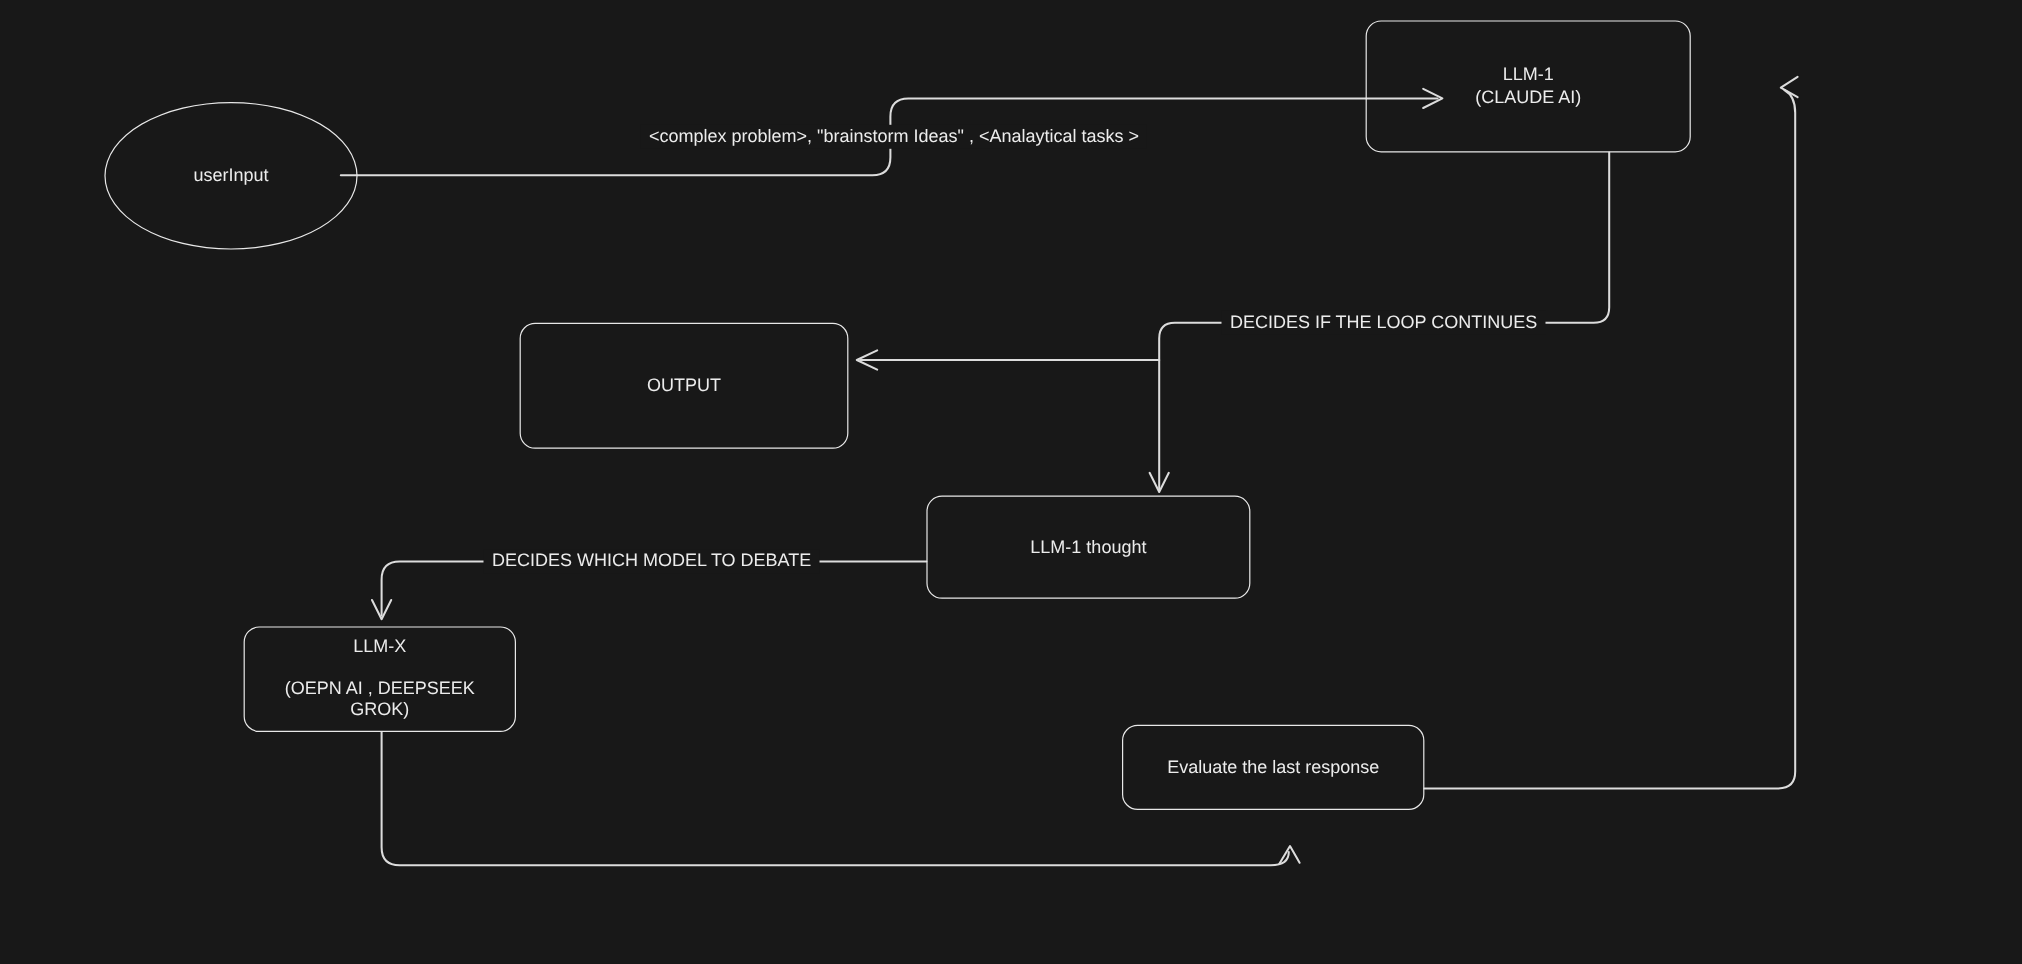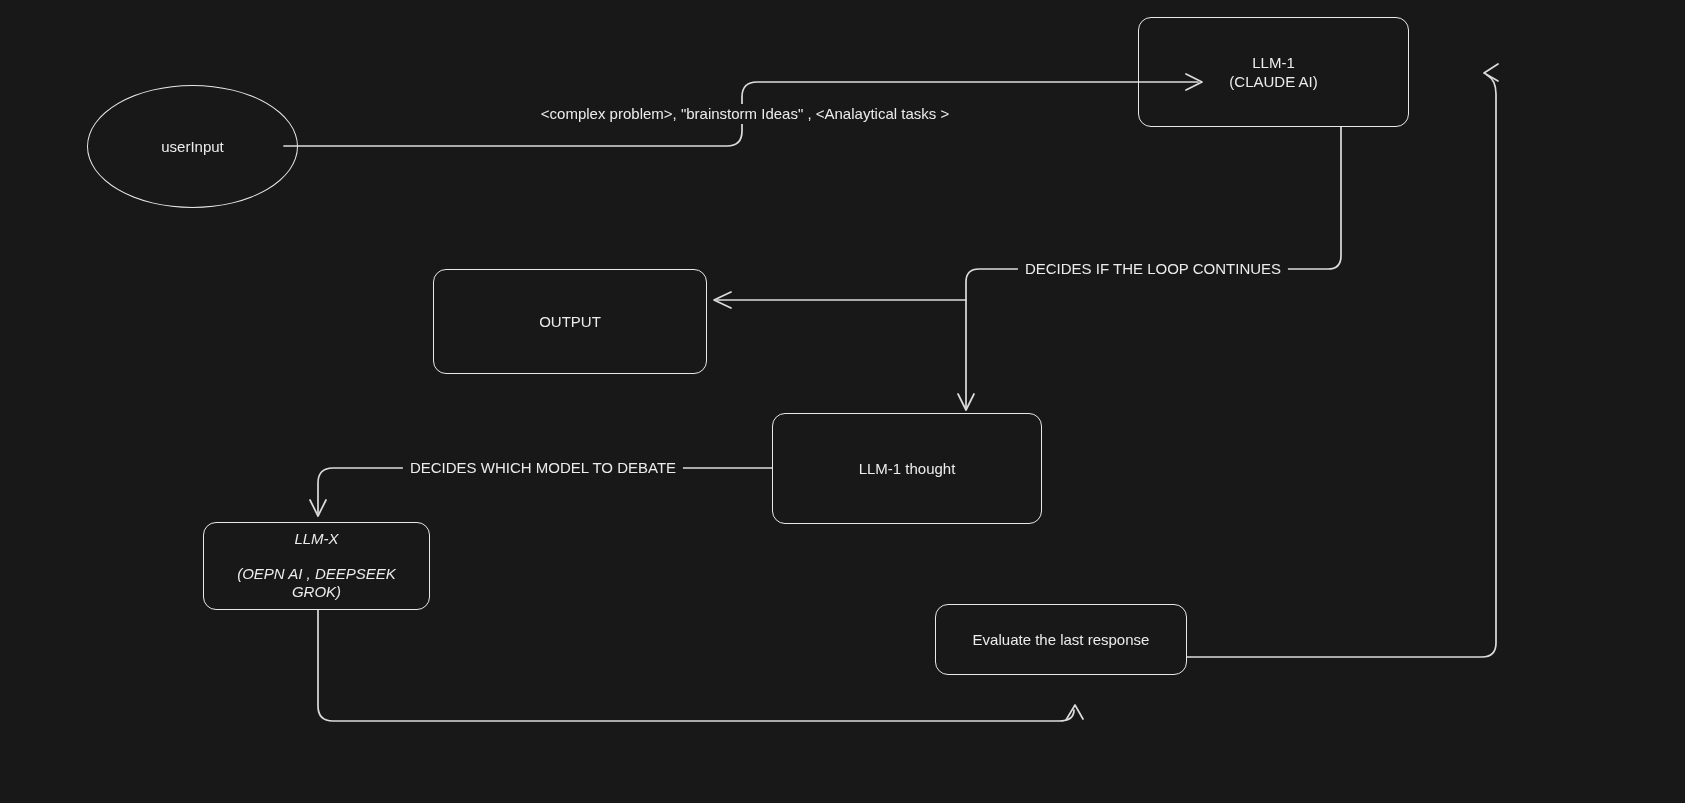--- a/index.html
+++ b/index.html
@@ -45,21 +45,20 @@
     background: transparent;
   }
   .node.rect { border-radius: 13px; }
   .node.ellipse { border-radius: 50%; }
   .node .multiline { display: block; }
   .node .multiline span { display: block; }
   .llmx-node {
     display: block;
     padding-top: 7px;
     line-height: 17.5px;
-    font-style: italic;
   }
   .llmx-node .gap { height: 17.5px; }
   .edge-label {
     position: absolute;
     transform: translate(-50%, -50%);
     background: #181818;
     color: #ececec;
     font-size: 15px;
     line-height: 18px;
     white-space: nowrap;
@@ -113,21 +112,21 @@
     <span class="multiline">
       <span>LLM-1</span>
       <span>(CLAUDE AI)</span>
     </span>
   </div>
 
   <div class="node rect" style="left:433px; top:243px; width:274px; height:105px;margin-top:26px;">
     <span>OUTPUT</span>
   </div>
 
-  <div class="node rect" style="left:772px; top:413px; width:270px; height:111px;">
+  <div class="node rect" style="left:772px; top:413px; width:270px; height:86px;">
     <span>LLM-1 thought</span>
   </div>
 
   <div class="node rect llmx-node" style="left:203px; top:522px; width:227px; height:88px;">
     <span class="multiline">
       <span>LLM-X</span>
       <span class="gap"></span>
       <span>(OEPN AI , DEEPSEEK</span>
       <span>GROK)</span>
     </span>

